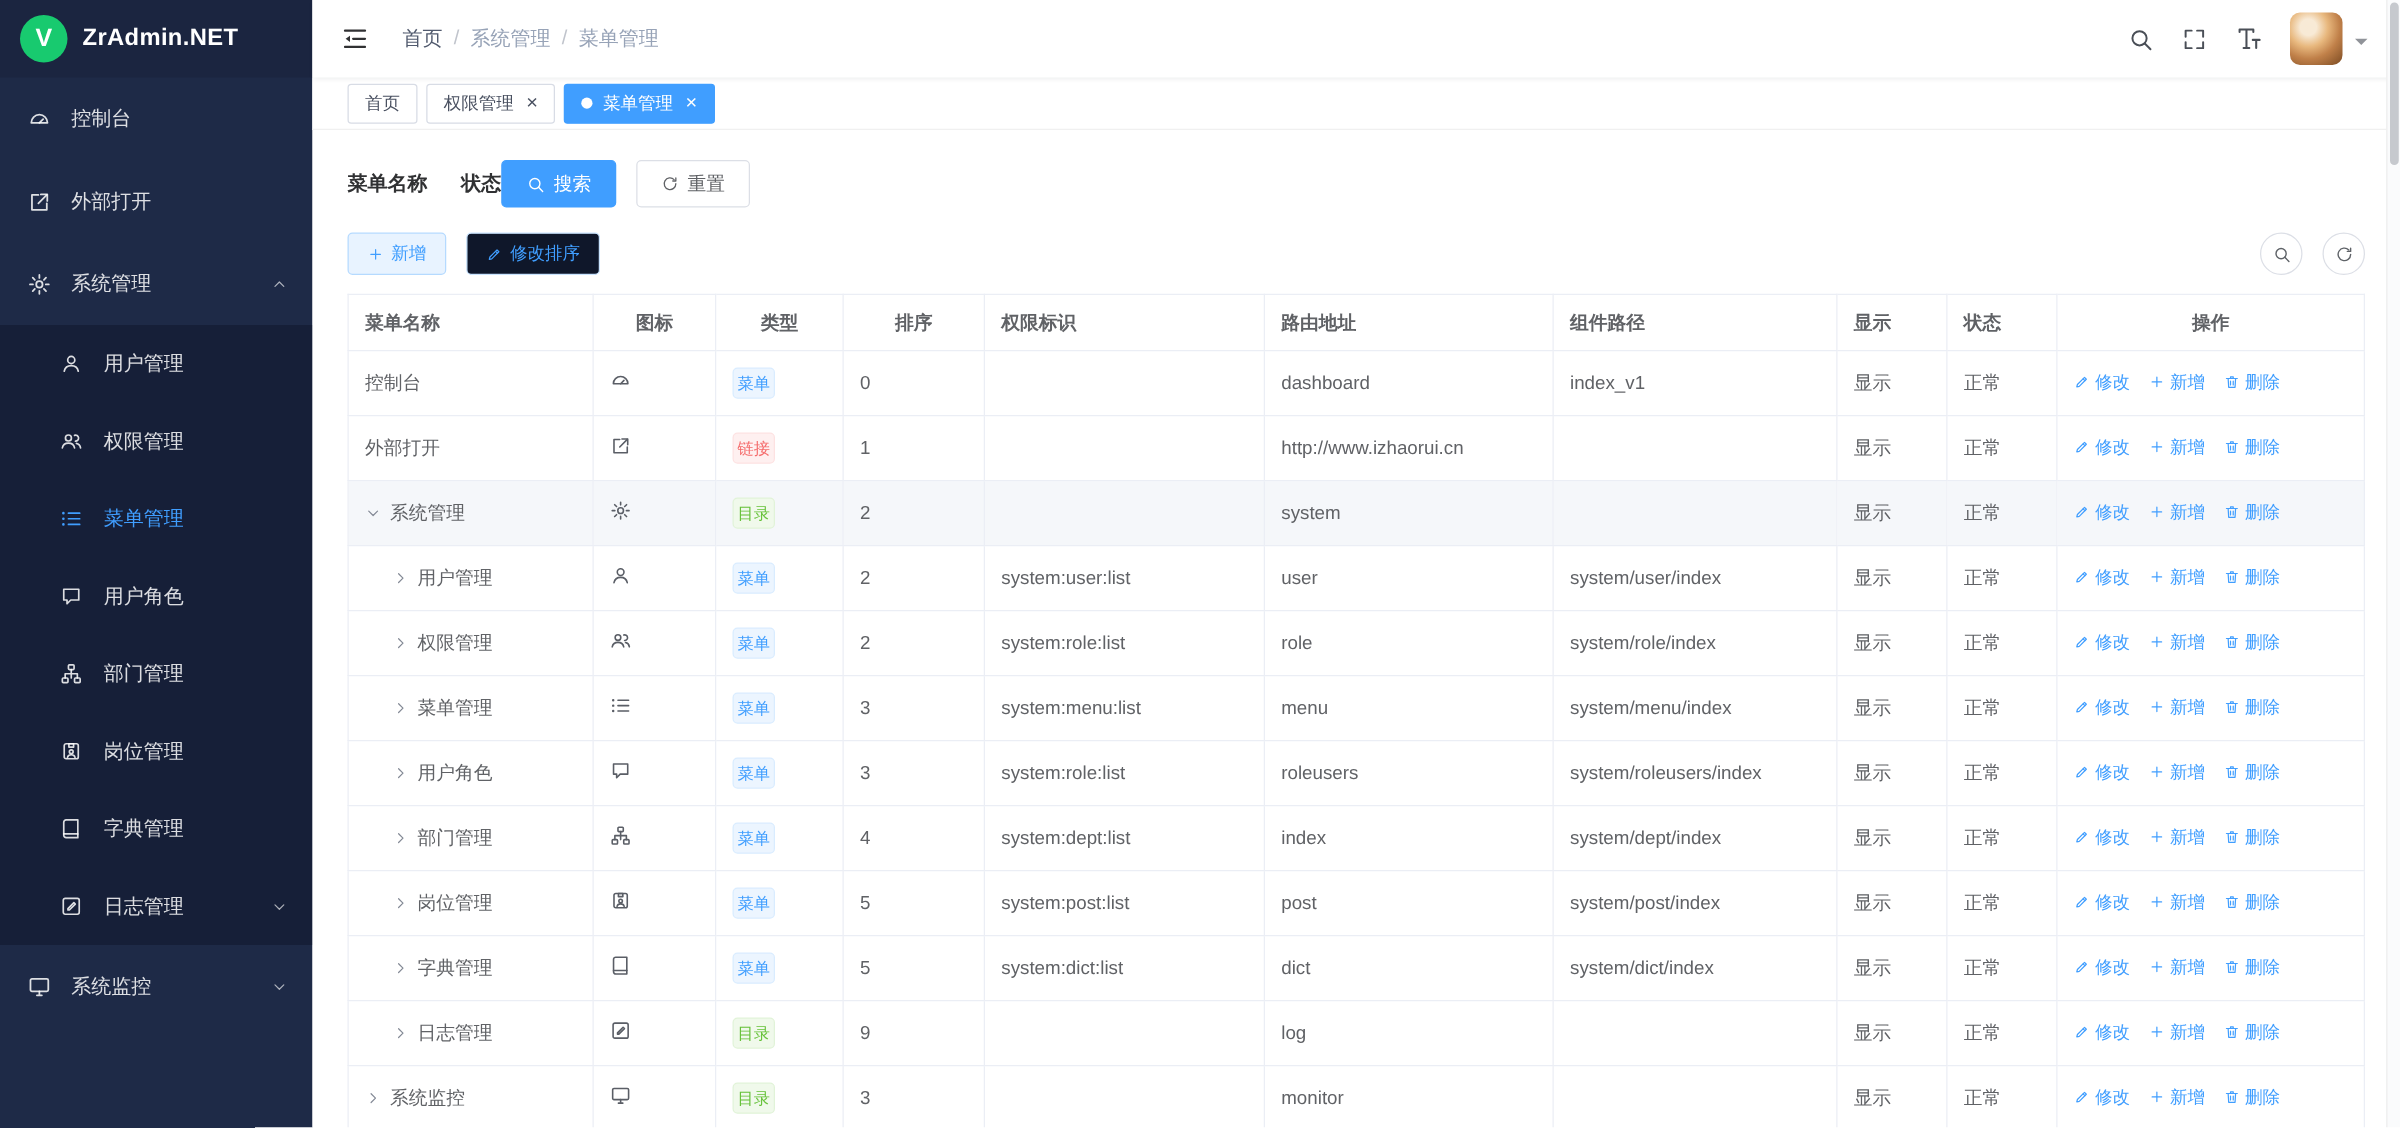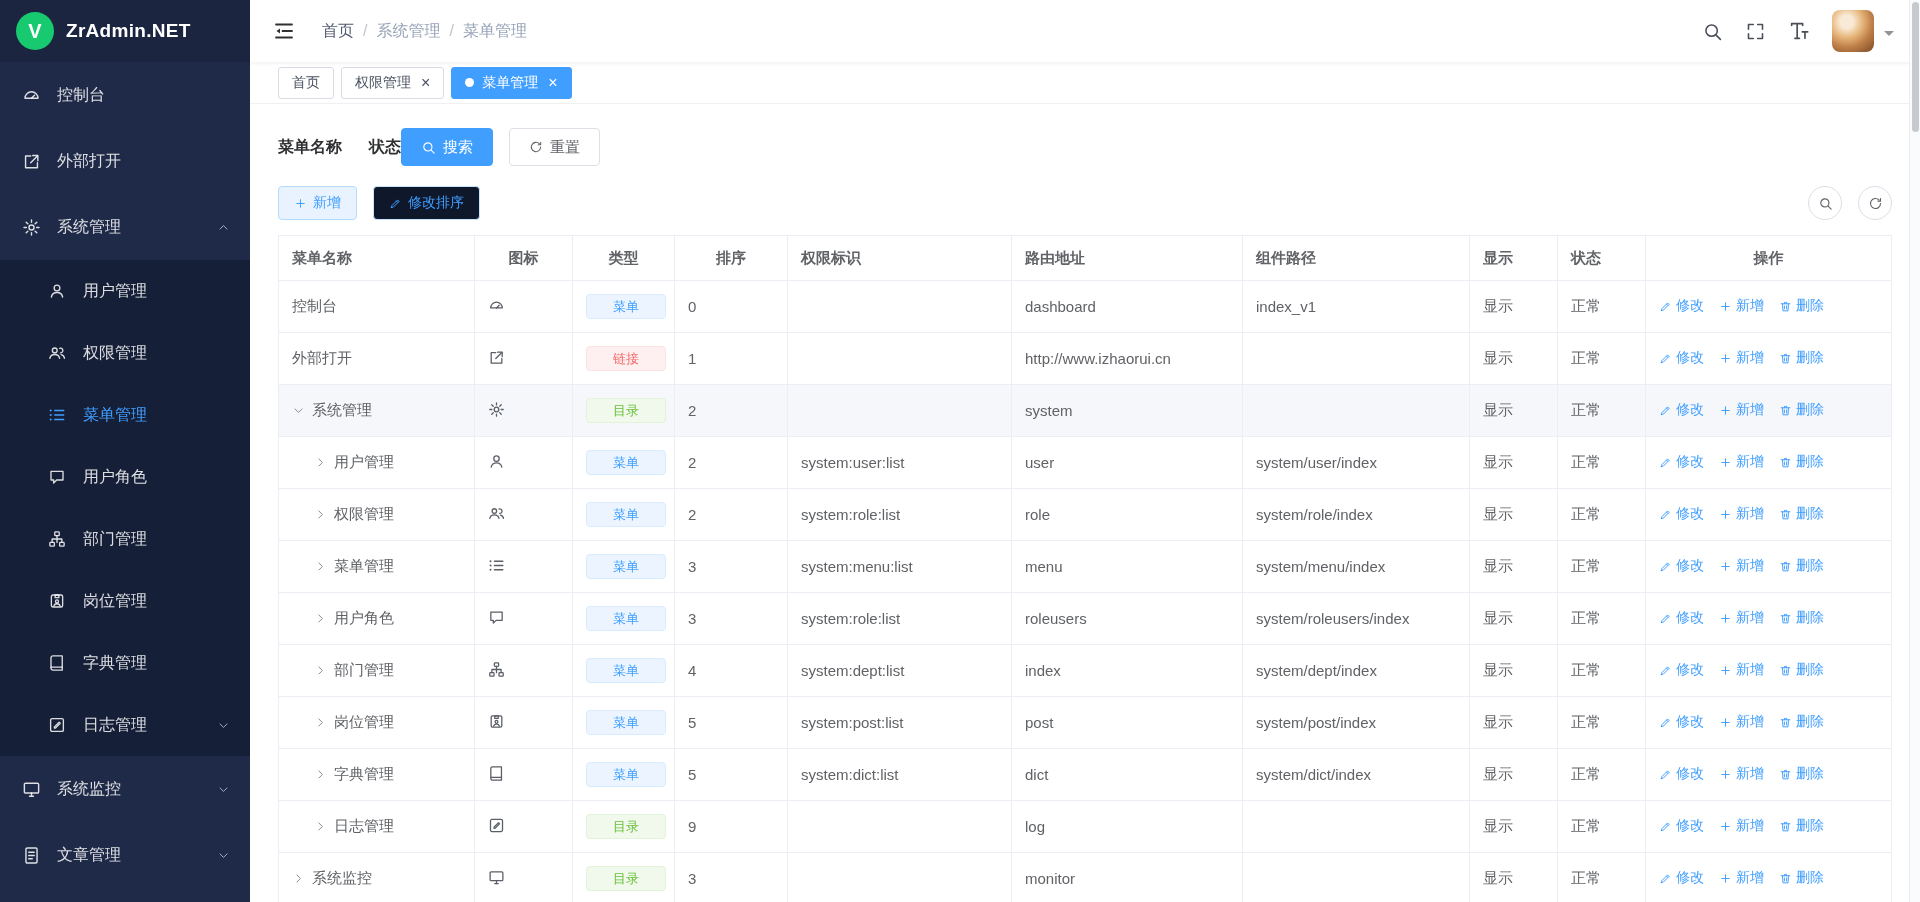--- a/index.html
+++ b/index.html
@@ -60,21 +60,21 @@
   .btn.soft.outline{background:#0f172a;border-color:#c9e4ff}
   .spacer{flex:1}
   .circle-btn{width:34px;height:34px;border-radius:50%;border:1px solid #dcdfe6;background:#fff;color:#5f6368;display:flex;align-items:center;justify-content:center;cursor:pointer}
 
   
   table{border-collapse:collapse;table-layout:fixed;width:1614px;font-size:15px}
   th,td{border:1px solid #ebeef5;height:52px;padding:0 13px;overflow:hidden;white-space:nowrap}
   th{color:#606266;font-weight:bold;height:45px;font-size:15px;background:#fff}
   .al{text-align:left}.ac{}
   tr.hl td{background:#f5f7fa}
-  .tag{display:inline-block;padding:2px 26px;border-radius:4px;font-size:13px;border:1px solid;line-height:19px}
+  .tag{display:inline-block;padding:2px 3px;border-radius:4px;font-size:13px;border:1px solid;line-height:19px}
   .tree{display:flex;align-items:center;gap:7px}
   .tree-arrow{color:#848a96;display:flex}
   .ops{display:inline-flex;gap:15px}
   .ops a{color:#409eff;display:inline-flex;align-items:center;gap:4px;font-size:14px;cursor:pointer;text-decoration:none}
 
   
   .vscroll{position:absolute;right:0;top:0;width:11px;height:902px;background:#fafbfc;border-left:1px solid #ededed;z-index:9}
   .vthumb{width:7px;margin:2px auto 0;height:130px;background:#c6c9ce;border-radius:4px}
 
   .icon{display:inline-flex;align-items:center;justify-content:center}
@@ -218,34 +218,20 @@
       </div>
         </div>
         <div class="sb-item">
     <span class="icon ">
             <svg width="19" height="19" viewBox="0 0 24 24" fill="none" stroke="currentColor" stroke-width="1.8" stroke-linecap="round" stroke-linejoin="round">
               <rect x="3" y="4" width="18" height="12.5" rx="1.5"></rect>
               <path d="M9.5 20.5h5M12 16.5v4"></path>
             </svg>
           </span>
     <span>系统监控</span>
-    <span class="icon chev">
-            <svg width="13" height="13" viewBox="0 0 24 24" fill="none" stroke="currentColor" stroke-width="1.8" stroke-linecap="round" stroke-linejoin="round">
-              <path d="M5.5 9l6.5 6.5L18.5 9"></path>
-            </svg>
-          </span>
-  </div>
-        <div class="sb-item">
-    <span class="icon ">
-            <svg width="19" height="19" viewBox="0 0 24 24" fill="none" stroke="currentColor" stroke-width="1.8" stroke-linecap="round" stroke-linejoin="round">
-              <rect x="5" y="2.5" width="14" height="19" rx="1.5"></rect>
-              <path d="M8.5 8h7M8.5 12h7M8.5 16h4.5"></path>
-            </svg>
-          </span>
-    <span>文章管理</span>
     <span class="icon chev">
             <svg width="13" height="13" viewBox="0 0 24 24" fill="none" stroke="currentColor" stroke-width="1.8" stroke-linecap="round" stroke-linejoin="round">
               <path d="M5.5 9l6.5 6.5L18.5 9"></path>
             </svg>
           </span>
   </div>
       </nav>
   </aside>
 
   <div class="main">

